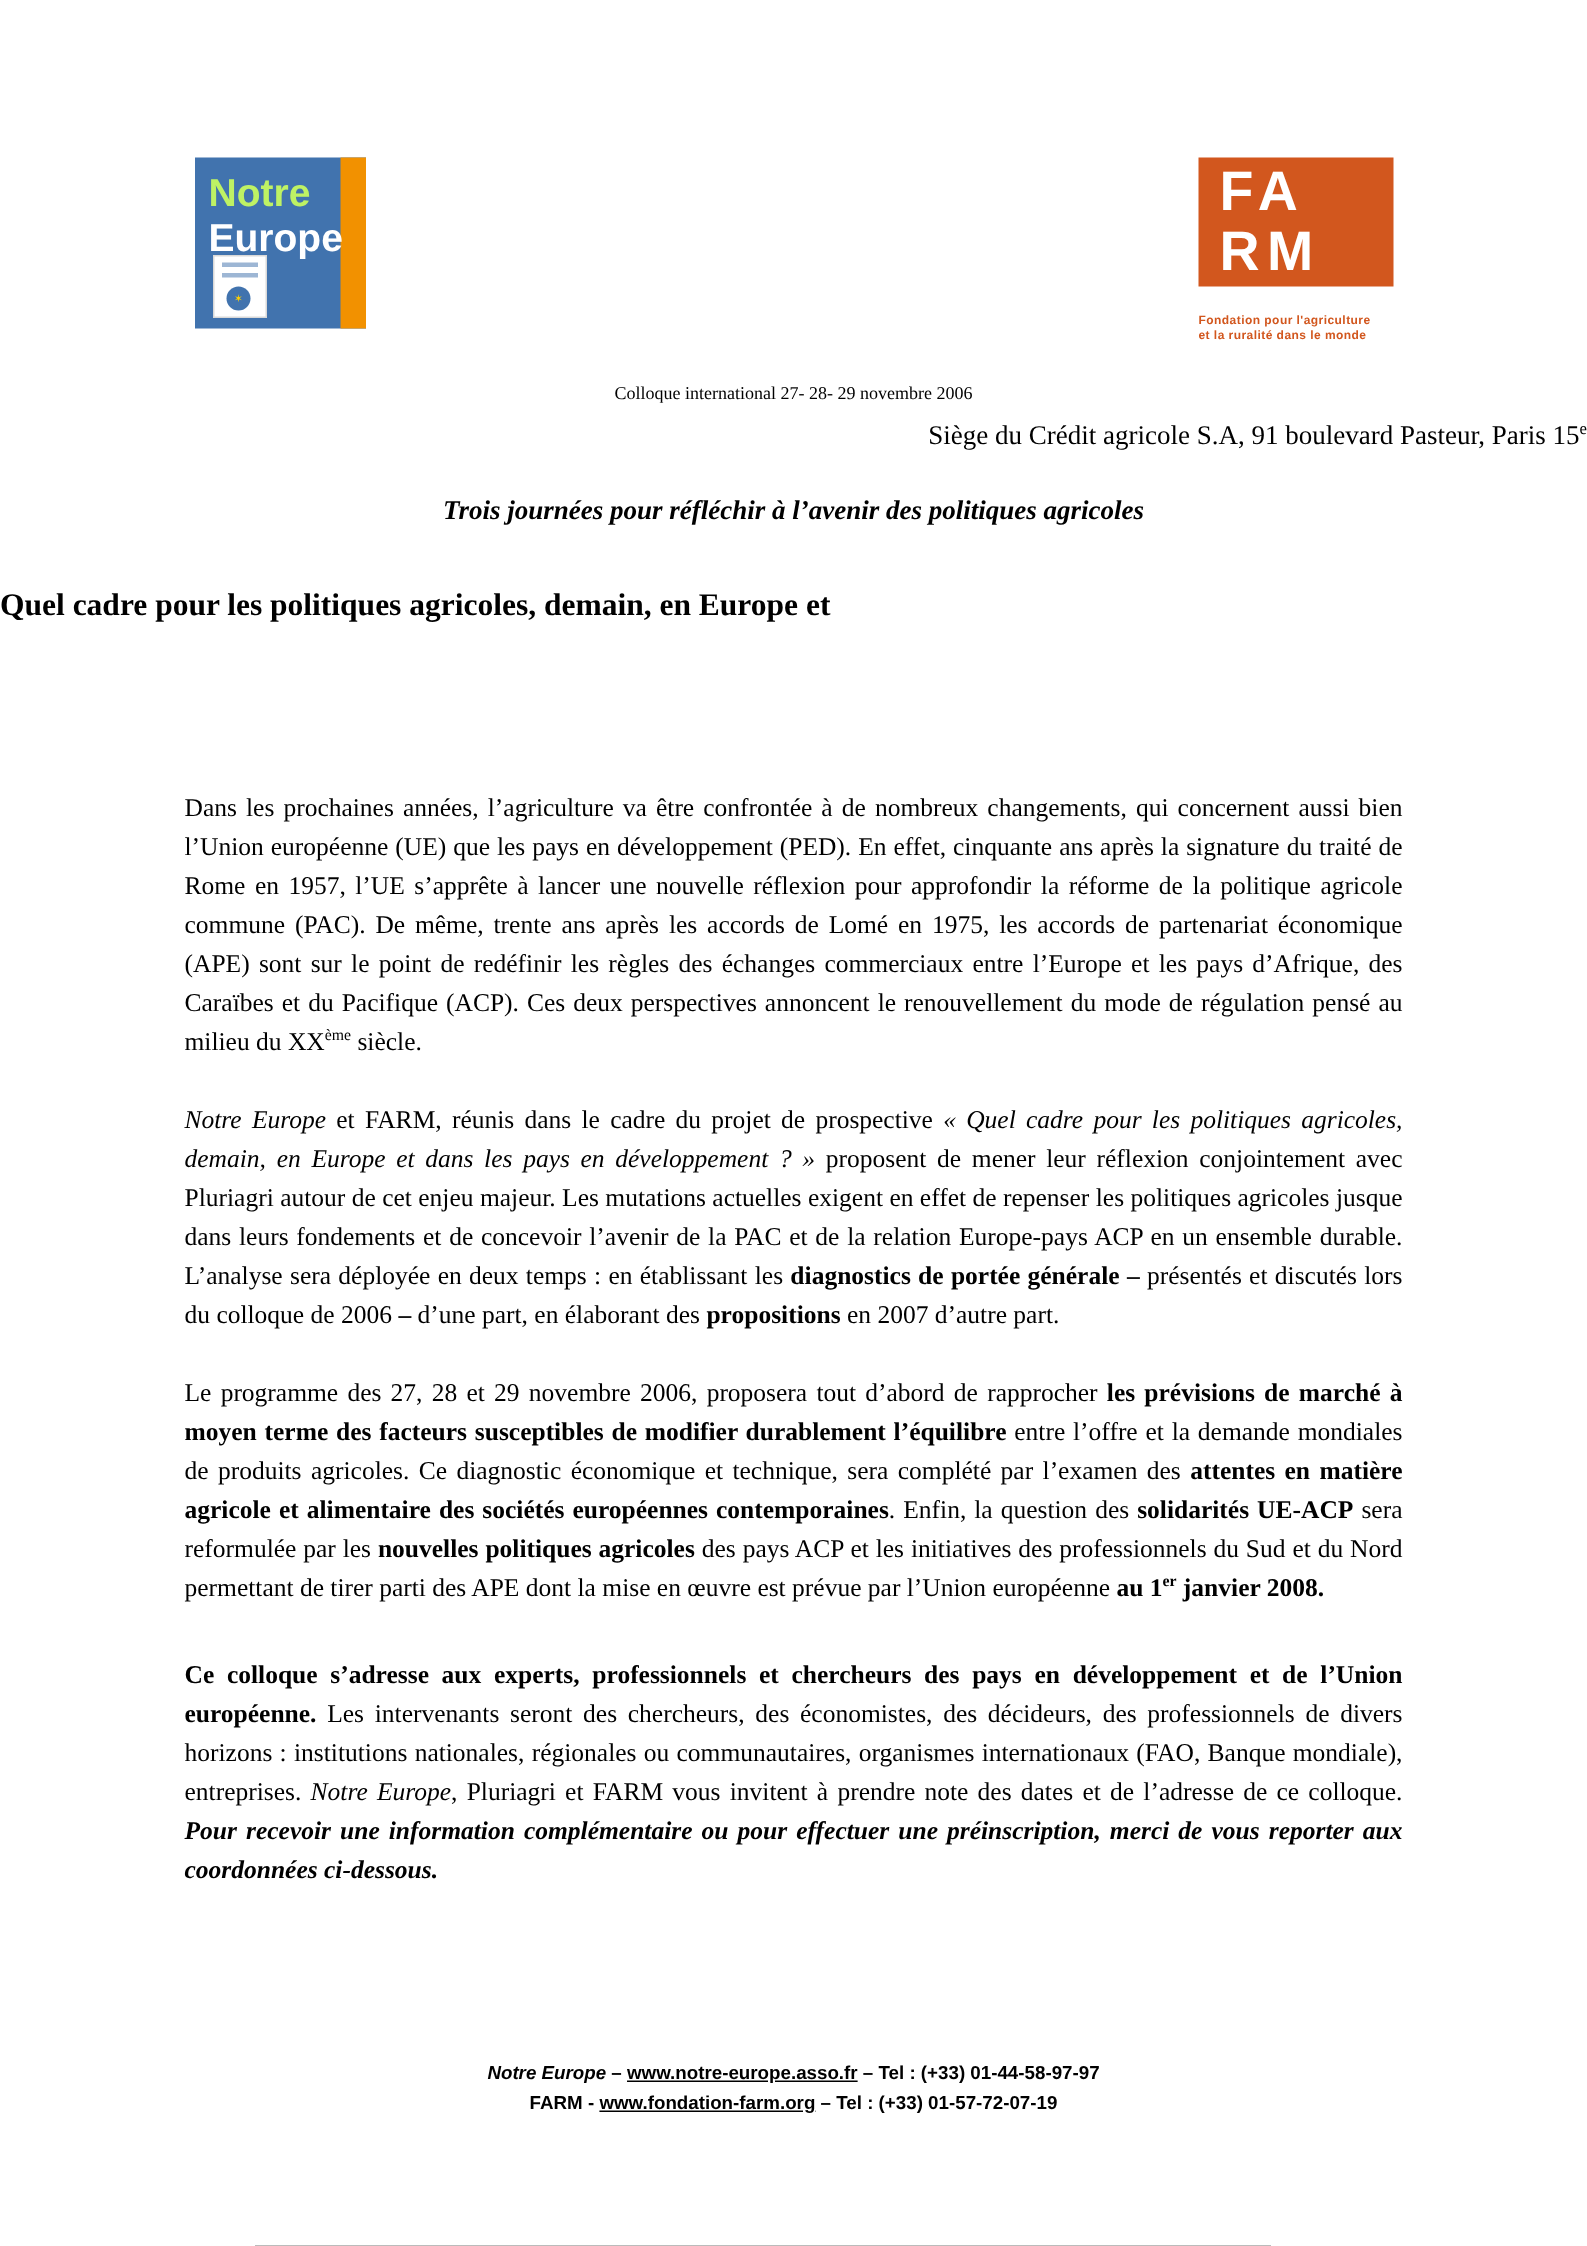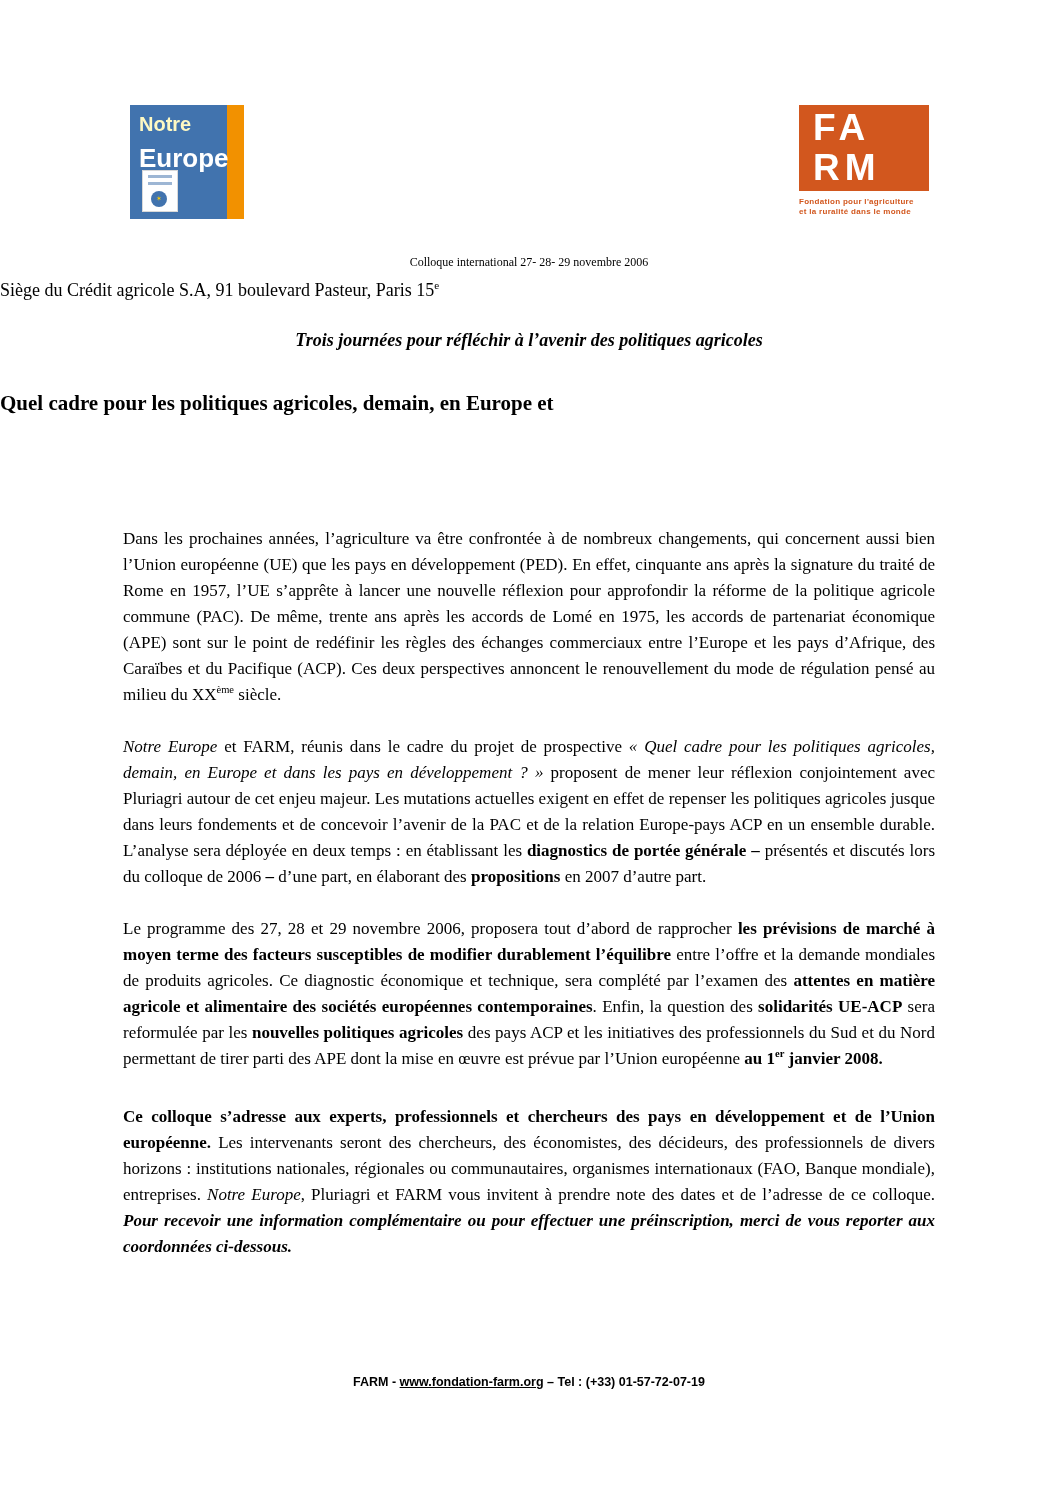--- a/index.html
+++ b/index.html
@@ -16,21 +16,21 @@
   .i{font-style:italic}
   .u{text-decoration:underline}
   sup{font-size:0.62em;line-height:0;vertical-align:super}
 
   
   .ne-logo{
     position:absolute;left:130px;top:105px;width:114px;height:114px;
     background:#4173ae;
   }
   .ne-orange{position:absolute;right:0;top:0;width:17px;height:100%;background:#f29100;}
-  .ne-line1{position:absolute;left:9px;top:8px;color:#fef9c3;font-family:"Liberation Sans",sans-serif;font-weight:bold;font-size:20px;}
+  .ne-line1{position:absolute;left:9px;top:8px;color:#bef264;font-family:"Liberation Sans",sans-serif;font-weight:bold;font-size:26px;}
   .ne-line2{position:absolute;left:9px;top:38px;color:#fff;font-family:"Liberation Sans",sans-serif;font-weight:bold;font-size:26px;}
   .ne-white-box{
     position:absolute;left:12px;bottom:7px;width:34px;height:40px;background:#fff;
     border:1px solid #d9d9d9;
   }
   .ne-doc-line{height:3px;background:#9db6d4;margin:4px 5px 0 5px;}
   .ne-stars{
     position:absolute;left:8px;bottom:4px;width:16px;height:16px;border-radius:50%;
     background:#4173ae;color:#ffd000;font-size:7px;line-height:16px;text-align:center;overflow:hidden;
   }
@@ -44,28 +44,28 @@
   }
 
   .farm-logo{position:absolute;left:799px;top:105px;width:130px;}
   .farm-box{
     width:130px;height:86px;background:#d2571e;
     color:#fff;font-family:"Liberation Sans",sans-serif;font-weight:bold;
     font-size:37px;line-height:40px;letter-spacing:5px;
     padding:3px 0 0 14px;box-sizing:border-box;
   }
   .farm-tag{
-    margin-top:6px;color:#d2571e;
+    margin-top:18px;color:#d2571e;
     font-family:"Liberation Sans",sans-serif;font-size:8px;font-weight:bold;
     line-height:10px;letter-spacing:0.3px;
   }
 
   
   .h-line1{position:absolute;left:0;top:255px;width:100%;text-align:center;font-size:12px;}
-  .h-line2{position:absolute;left:0;top:280px;width:100%;text-align:left;font-size:18px;}
+  .h-line2{position:absolute;left:0;top:280px;width:100%;text-align:right;font-size:18px;}
   .h-sub{
     position:absolute;left:0;top:330px;width:100%;text-align:center;
     font-size:18px;font-weight:bold;font-style:italic;
   }
   .h-title{
     position:absolute;left:0;top:388px;width:100%;text-align:left;
     font-size:21px;font-weight:bold;line-height:31px;white-space:pre-wrap;
   }
 
   
@@ -116,16 +116,17 @@
   <div class="h-title"><span>Quel cadre pour les politiques agricoles, demain, en Europe et</span><br></div>
 
   <div class="body-text">
     <p><span>Dans les prochaines années, l’agriculture va  être confrontée à de nombreux changements, qui concernent aussi bien l’Union européenne (UE) que les pays en développement (PED). En effet, cinquante ans après la signature du traité de Rome en  1957, l’UE s’apprête à lancer une nouvelle réflexion pour approfondir la réforme de la politique agricole commune (PAC). De même, trente ans après les accords de Lomé en 1975, les accords de partenariat économique (APE) sont sur le point de redéfinir les règles des échanges commerciaux entre l’Europe et les pays d’Afrique, des Caraïbes et du Pacifique (ACP). Ces deux perspectives annoncent le renouvellement du mode de régulation pensé au milieu du XX</span><sup>ème</sup><span> siècle.</span></p>
     <p><span class="i">Notre Europe</span><span> et FARM, réunis dans le cadre du projet de prospective </span><span class="i">« Quel cadre pour les politiques agricoles, demain, en Europe et dans les pays en développement ? »</span><span> proposent de mener leur réflexion conjointement avec Pluriagri autour de cet enjeu majeur. Les mutations actuelles exigent en effet de repenser les politiques agricoles jusque dans leurs fondements et de concevoir l’avenir de la PAC et de la relation Europe-pays ACP en un ensemble durable. L’analyse sera déployée en deux temps : en établissant les </span><span class="b">diagnostics de portée générale –</span><span> présentés et discutés lors du colloque de 2006 </span><span class="b">–</span><span>  d’une part, en élaborant des </span><span class="b">propositions</span><span> en 2007 d’autre part.</span></p>
     <p class="gap-lg"><span>Le programme des 27, 28 et 29 novembre 2006, proposera tout d’abord de rapprocher </span><span class="b">les prévisions de marché à moyen terme des facteurs susceptibles de modifier durablement l’équilibre</span><span> entre l’offre et  la  demande mondiales de produits agricoles. Ce diagnostic économique et technique, sera complété par l’examen des </span><span class="b">attentes en matière agricole et alimentaire des sociétés européennes contemporaines</span><span>. Enfin, la question des </span><span class="b">solidarités UE-ACP</span><span> sera reformulée par les </span><span class="b">nouvelles politiques agricoles</span><span> des pays ACP et les initiatives des professionnels du Sud et du Nord permettant de tirer parti des APE dont la mise en œuvre est prévue par l’Union européenne </span><span class="b">au 1</span><sup class="b">er</sup><span class="b"> janvier 2008.</span></p>
     <p><span class="b">Ce colloque s’adresse aux experts, professionnels et chercheurs des pays en développement et de l’Union européenne.</span><span> Les intervenants seront des chercheurs, des économistes, des décideurs, des professionnels de divers horizons : institutions nationales, régionales ou communautaires, organismes internationaux (FAO, Banque mondiale), entreprises. </span><span class="i">Notre Europe</span><span>, Pluriagri et FARM  vous invitent à prendre note des dates et de l’adresse de ce colloque. </span><span class="b i">Pour recevoir une information complémentaire ou pour effectuer une préinscription, merci de vous reporter aux coordonnées ci-dessous.</span></p>
   </div>
 
   <div class="footer">
+    <div><span class="b i">Notre Europe</span><span class="b"> – </span><span class="b u">www.notre-europe.asso.fr</span><span class="b"> – Tel :  (+33) 01-44-58-97-97</span></div>
     <div><span class="b">FARM - </span><span class="b u">www.fondation-farm.org</span><span class="b"> – Tel : (+33) 01-57-72-07-19</span></div>
   </div>
 
 </div>
 
 </body></html>

